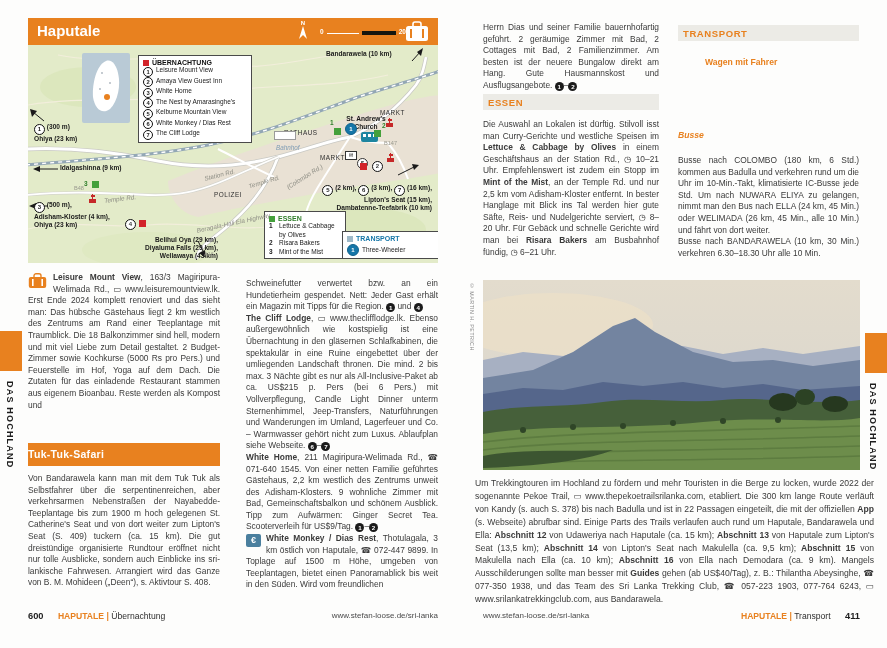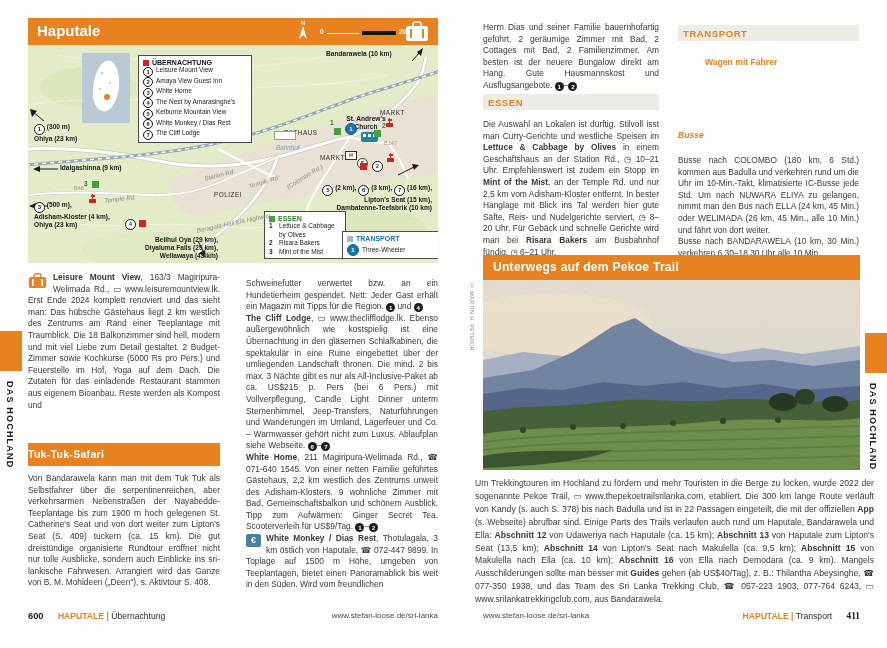--- a/index.html
+++ b/index.html
@@ -334,21 +334,20 @@
   </div>
 
   <div class="band abs" style="left:678px;top:25px;width:181px;box-sizing:border-box;">TRANSPORT</div>
   <div class="subhead abs" style="left:678px;top:57px;margin-left:27px;">Wagen mit Fahrer</div>
   <div class="subhead abs" style="left:678px;top:130px;font-style:italic;">Busse</div>
   <div class="abs" style="left:678px;top:155px;width:181px;">
     <p class="body8">Busse nach COLOMBO (180 km, 6 Std.) kommen aus Badulla und verkehren rund um die Uhr im 10-Min.-Takt, klimatisierte IC-Busse jede Std. Um nach NUWARA ELIYA zu gelangen, nimmt man den Bus nach ELLA (24 km, 45 Min.) oder WELIMADA (26 km, 45 Min., alle 10 Min.) und fährt von dort weiter.</p>
     <p class="body8">Busse nach BANDARAWELA (10 km, 30 Min.) verkehren 6.30–18.30 Uhr alle 10 Min.</p>
   </div>
 
-  <div class="orange-bar abs" style="left:483px;top:255px;width:377px;height:25px;font-size:12px;line-height:25px;padding-left:10px;box-sizing:border-box;letter-spacing:0.3px;">Unterwegs auf dem Pekoe Trail</div>
   <div class="credit" style="left:469px;top:283px;">© MARTIN H. PETRICH</div>
   <div class="abs" style="left:483px;top:280px;width:377px;height:190px;">
     <svg width="377" height="190">
       <defs>
         <linearGradient id="sky" x1="0" y1="0" x2="0" y2="1">
           <stop offset="0" stop-color="#e3dccd"></stop>
             <stop offset="0.5" stop-color="#ddd8cd"></stop>
             <stop offset="1" stop-color="#c8cdd1"></stop>
         </linearGradient>
       </defs>
@@ -381,16 +380,16 @@
   </div>
   <div class="abs" style="left:475px;top:477px;width:399px;">
     <p class="body8" style="font-size:8.6px;line-height:12.9px;"><span>Um Trekkingtouren im Hochland zu fördern und mehr Touristen in die Berge zu locken, wurde 2022 der sogenannte Pekoe Trail, ▭ www.thepekoetrailsrilanka.com, etabliert. Die 300 km lange Route verläuft von Kandy (s. auch S. 378) bis nach Badulla und ist in 22 Passagen eingeteilt, die mit der offiziellen </span><span class="b">App</span><span> (s. Webseite) abrufbar sind. Einige Parts des Trails verlaufen auch rund um Haputale, Bandarawela und Ella: </span><span class="b">Abschnitt 12</span><span> von Udaweriya nach Haputale (ca. 15 km); </span><span class="b">Abschnitt 13</span><span> von Haputale zum Lipton's Seat (13,5 km); </span><span class="b">Abschnitt 14</span><span> von Lipton's Seat nach Makulella (ca. 9,5 km); </span><span class="b">Abschnitt 15</span><span> von Makulella nach Ella (ca. 10 km); </span><span class="b">Abschnitt 16</span><span> von Ella nach Demodara (ca. 9 km). Mangels Ausschilderungen sollte man besser mit </span><span class="b">Guides</span><span> gehen (ab US$40/Tag), z. B.: Thilantha Abeysinghe, ☎ 077-350 1938, und das Team des Sri Lanka Trekking Club, ☎ 057-223 1903, 077-764 6243, ▭ www.srilankatrekkingclub.com, aus Bandarawela.</span></p>
   </div>
 
   <div class="footer url" style="left:483px;">www.stefan-loose.de/sri-lanka</div>
   <div class="footer" style="left:660px;width:200px;text-align:right;">
     <span class="chap">HAPUTALE</span>
     <span class="sep">|</span>
     <span>Transport</span>
-    <span class="pg" style="margin-left:12px;font-family:Liberation Serif, serif;">411</span>
+    <span class="pg" style="margin-left:12px;">411</span>
   </div>
 
 </div>
 
 </body></html>

